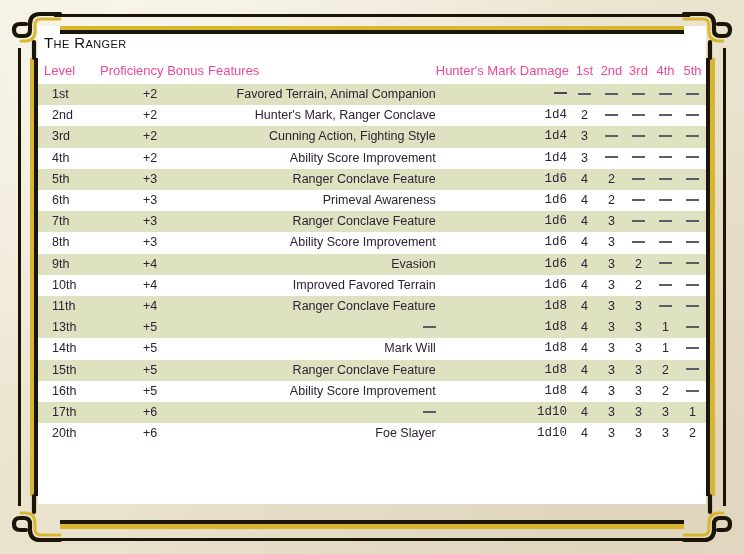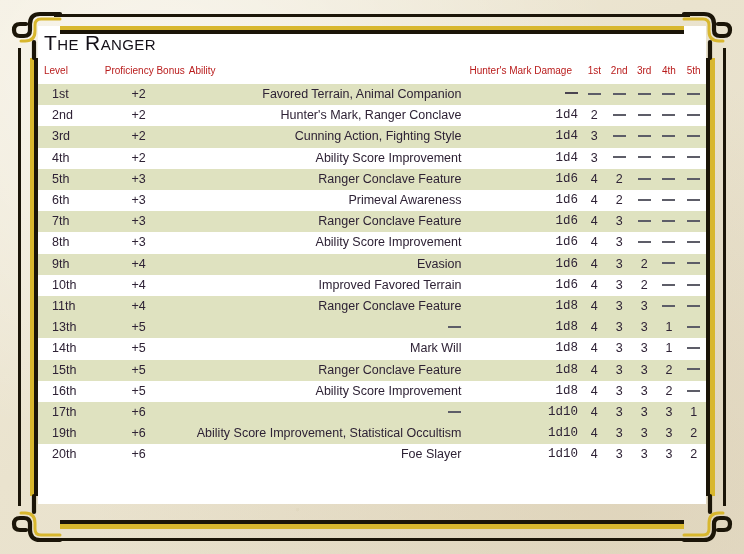--- a/index.html
+++ b/index.html
@@ -109,30 +109,30 @@
     font-weight: normal;
     white-space: nowrap;
   }
 
   
   .title-cell {
     height: 34px !important;
     line-height: 34px !important;
     vertical-align: bottom;
     padding-left: 6px !important;
-    font-size: 21px;
+    font-size: 15px;
     font-variant: small-caps;
     letter-spacing: .4px;
     color: #141018;
   }
 
   
   thead th {
-    font-size: 10px;
-    color: #b91c1c;
+    font-size: 13px;
+    color: #ec4899;
     height: 22px !important;
     line-height: 22px !important;
     vertical-align: bottom;
     padding-bottom: 2px !important;
     margin-left: 20px;
   }
   th.h-level     { text-align: left;  padding-left: 6px !important; }
   th.h-prof      { text-align: right;  padding-left: 4px !important; }
   th.h-features  { text-align: left;  padding-left: 4px !important; }
   th.h-hm        { text-align: center; padding-right: 2px !important; }
@@ -198,21 +198,21 @@
 
   <div id="card">
     <table id="class-table">
       <caption style="caption-side: top; text-align: left;">
         <div class="title-cell">The Ranger</div>
       </caption>
       <thead>
         <tr>
           <th class="h-level">Level</th>
           <th class="h-prof">Proficiency Bonus</th>
-          <th class="h-features">Ability</th>
+          <th class="h-features">Features</th>
           <th class="h-hm">Hunter's Mark Damage</th>
           <th class="h-slot">1st</th>
           <th class="h-slot">2nd</th>
           <th class="h-slot">3rd</th>
           <th class="h-slot">4th</th>
           <th class="h-slot">5th</th>
         </tr>
       </thead>
       <tbody id="table-body">
           <tr class="shade">
@@ -384,31 +384,20 @@
             <td class="c-level">17th</td>
             <td class="c-prof">+6</td>
             <td class="c-features"><span class="dash"></span></td>
             <td class="c-hm">1d10</td>
             <td class="c-slot">4</td>
             <td class="c-slot">3</td>
             <td class="c-slot">3</td>
             <td class="c-slot">3</td>
             <td class="c-slot">1</td>
           </tr>
-          <tr class="shade">
-            <td class="c-level">19th</td>
-            <td class="c-prof">+6</td>
-            <td class="c-features">Ability Score Improvement, Statistical Occultism</td>
-            <td class="c-hm">1d10</td>
-            <td class="c-slot">4</td>
-            <td class="c-slot">3</td>
-            <td class="c-slot">3</td>
-            <td class="c-slot">3</td>
-            <td class="c-slot">2</td>
-          </tr>
           <tr>
             <td class="c-level">20th</td>
             <td class="c-prof">+6</td>
             <td class="c-features">Foe Slayer</td>
             <td class="c-hm">1d10</td>
             <td class="c-slot">4</td>
             <td class="c-slot">3</td>
             <td class="c-slot">3</td>
             <td class="c-slot">3</td>
             <td class="c-slot">2</td>

